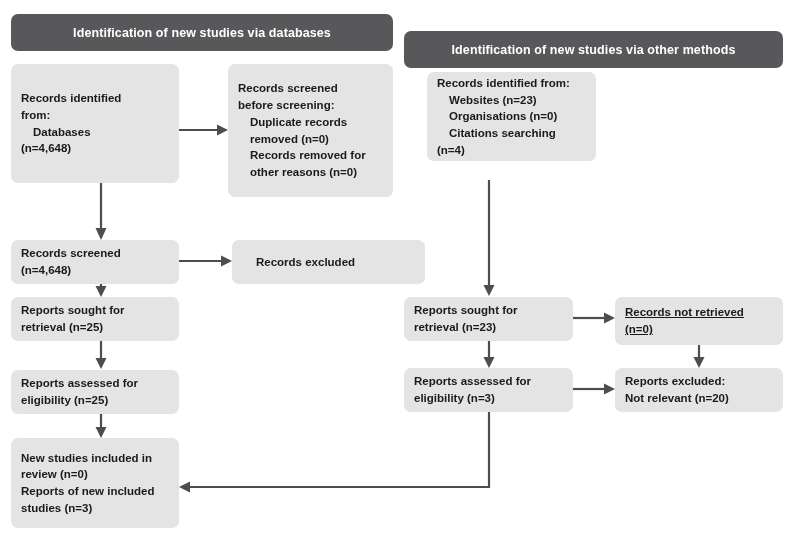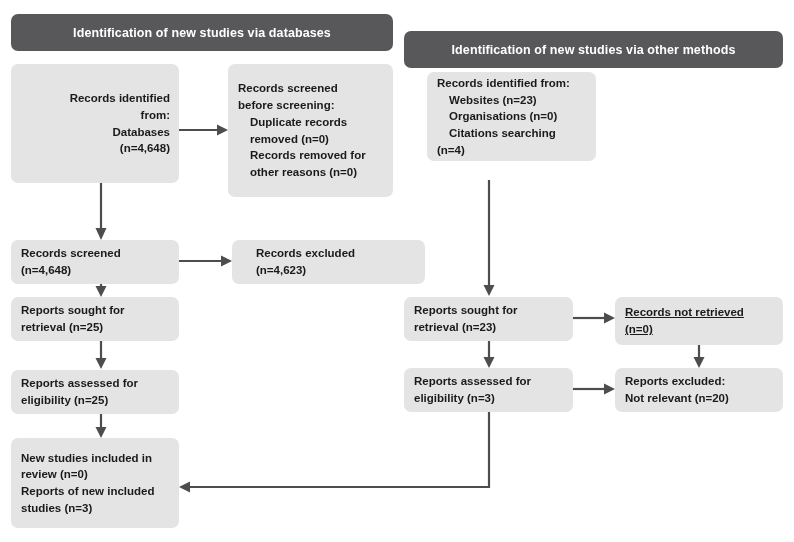--- a/index.html
+++ b/index.html
@@ -138,21 +138,21 @@
     <g>
       <path d="M 489 411 L 489 487 L 190 487"></path>
       <polygon points="190,481.5 179,487 190,492.5"></polygon>
     </g>
   </svg>
 
   <div class="header-band" style="left:11px; top:14px; width:382px; height:37px;">Identification of new studies via databases</div>
 
   <div class="header-band" style="left:404px; top:31px; width:379px; height:37px;">Identification of new studies via other methods</div>
 
-  <div class="node" style="left:11px; top:64px; width:168px; height:119px;text-align:right;">
+  <div class="node" style="left:11px; top:64px; width:168px; height:119px;">
     <span class="line">Records identified</span>
     <span class="line">from:</span>
     <span class="line indent">Databases</span>
     <span class="line">(n=4,648)</span>
   </div>
 
   <div class="node" style="left:228px; top:64px; width:165px; height:133px;">
     <span class="line">Records screened</span>
     <span class="line">before screening:</span>
     <span class="line indent">Duplicate records</span>
@@ -161,21 +161,20 @@
     <span class="line indent">other reasons (n=0)</span>
   </div>
 
   <div class="node" style="left:11px; top:240px; width:168px; height:44px;">
     <span class="line">Records screened</span>
     <span class="line">(n=4,648)</span>
   </div>
 
   <div class="node" style="left:232px; top:240px; width:193px; height:44px;padding-left:24px;">
     <span class="line">Records excluded</span>
-    <span class="line">(n=4,623)</span>
   </div>
 
   <div class="node" style="left:11px; top:297px; width:168px; height:44px;">
     <span class="line">Reports sought for</span>
     <span class="line">retrieval (n=25)</span>
   </div>
 
   <div class="node" style="left:11px; top:370px; width:168px; height:44px;">
     <span class="line">Reports assessed for</span>
     <span class="line">eligibility (n=25)</span>

